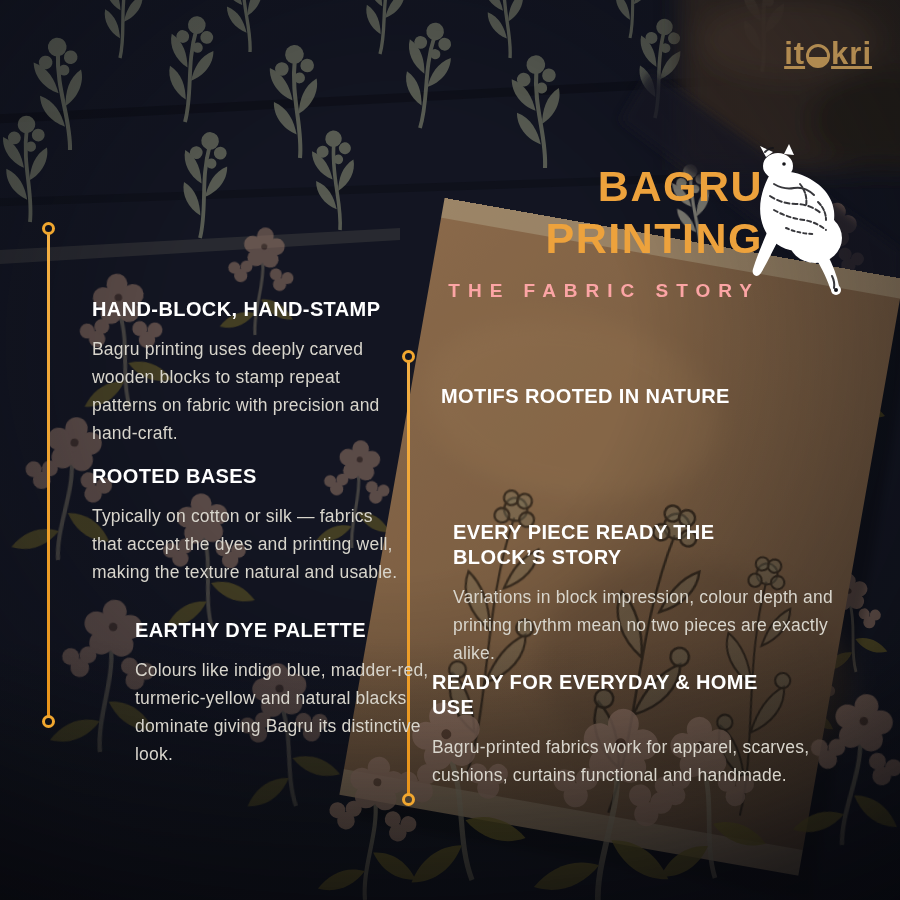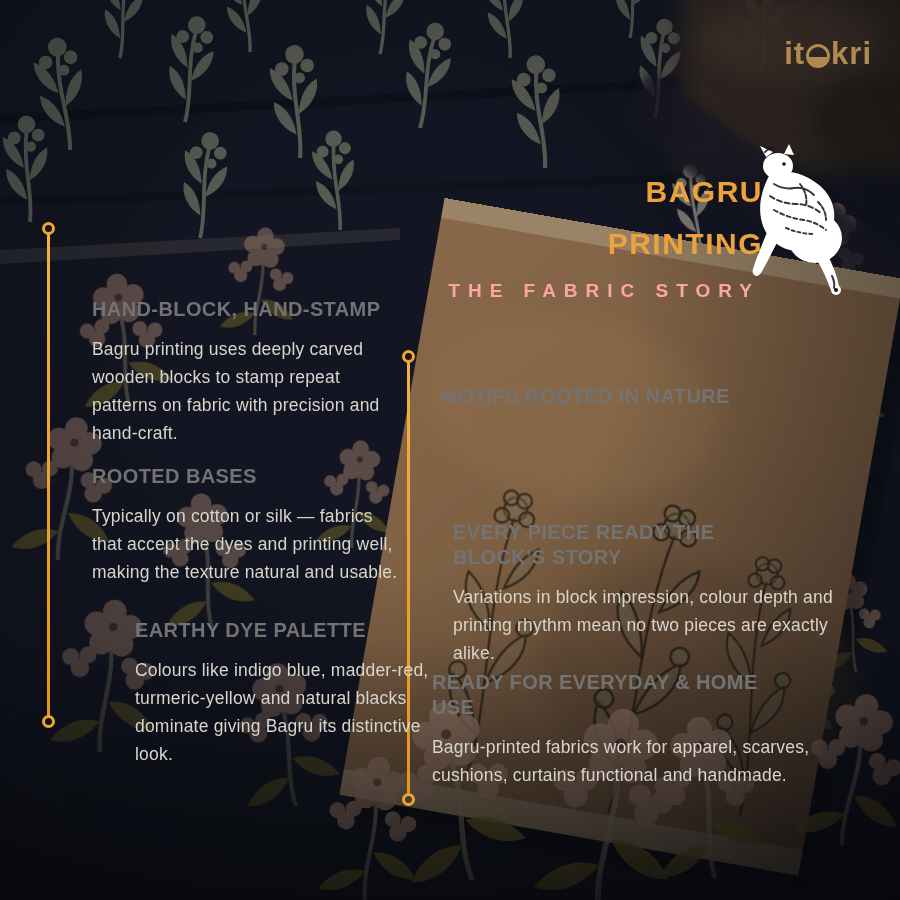--- a/index.html
+++ b/index.html
@@ -7,32 +7,32 @@
     position:relative;width:900px;height:900px;overflow:hidden;
     background:#141722;font-family:"Liberation Sans",sans-serif;
     -webkit-font-smoothing:antialiased;
   }
   .bg{position:absolute;inset:0;width:900px;height:900px;}
 
   
   .logo{
     position:absolute;top:36px;right:28px;z-index:5;
     font-size:31px;font-weight:bold;color:#b08a50;letter-spacing:1px;
-    display:flex;align-items:center;
+    display:flex;align-items:center;text-decoration:underline;
   }
   .logo-o{
     display:inline-block;width:18px;height:18px;border:3px solid #b08a50;
     border-radius:50%;margin:4px 1px 0 1px;
     background:linear-gradient(to top,#b08a50 45%,rgba(0,0,0,0) 45%);
   }
 
   
   .title{
-    position:absolute;top:166px;left:415px;width:348px;z-index:5;
-    text-align:right;color:#eda23c;font-size:30px;font-weight:800;
+    position:absolute;top:160px;left:415px;width:348px;z-index:5;
+    text-align:right;color:#eda23c;font-size:43px;font-weight:800;
     line-height:52px;letter-spacing:1.5px;
   }
   .subtitle{
     position:absolute;top:280px;left:408px;width:352px;z-index:5;
     text-align:right;color:#fca5a5;font-size:19px;font-weight:600;
     letter-spacing:8px;white-space:nowrap;
   }
   .cat{position:absolute;top:144px;left:740px;width:122px;height:155px;z-index:6;}
 
   
@@ -43,21 +43,21 @@
     border:3px solid #f1a72f;border-radius:50%;background:transparent;
   }
   .vline::before{top:-12px;}
   .vline::after{bottom:-12px;}
   .vline-left{left:47px;top:234px;height:482px;}
   .vline-right{left:407px;top:362px;height:432px;}
 
   
   .block{position:absolute;z-index:5;}
   .block h3{
-    margin:0 0 13px 0;font-size:20px;font-weight:bold;color:#737373;
+    margin:0 0 13px 0;font-size:20px;font-weight:bold;color:#ffffff;
     letter-spacing:0.4px;line-height:25px;
   }
   .block p{
     margin:0;font-size:17.5px;color:#d8d5cc;line-height:28px;letter-spacing:0.2px;
   }
   #lb1{left:92px;top:297px;width:314px;}
   #lb2{left:92px;top:464px;width:314px;}
   #lb3{left:92px;top:618px;width:314px;margin-left:43px;}
   #rb1{left:441px;top:384px;width:418px;}
   #rb2{left:453px;top:520px;width:418px;}

